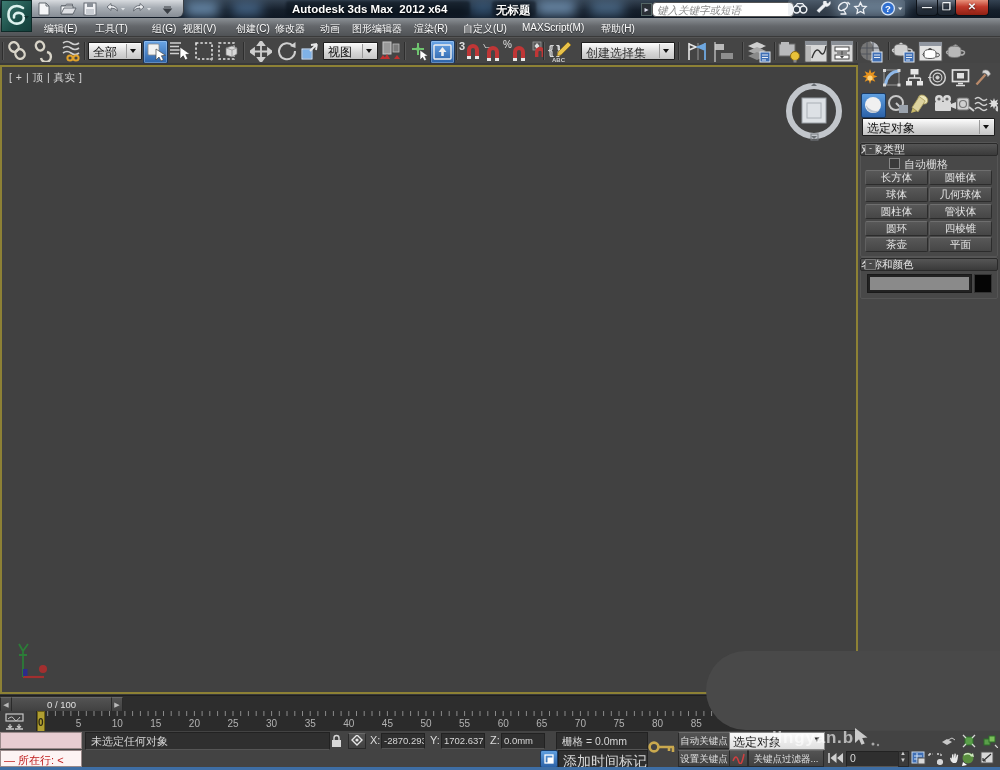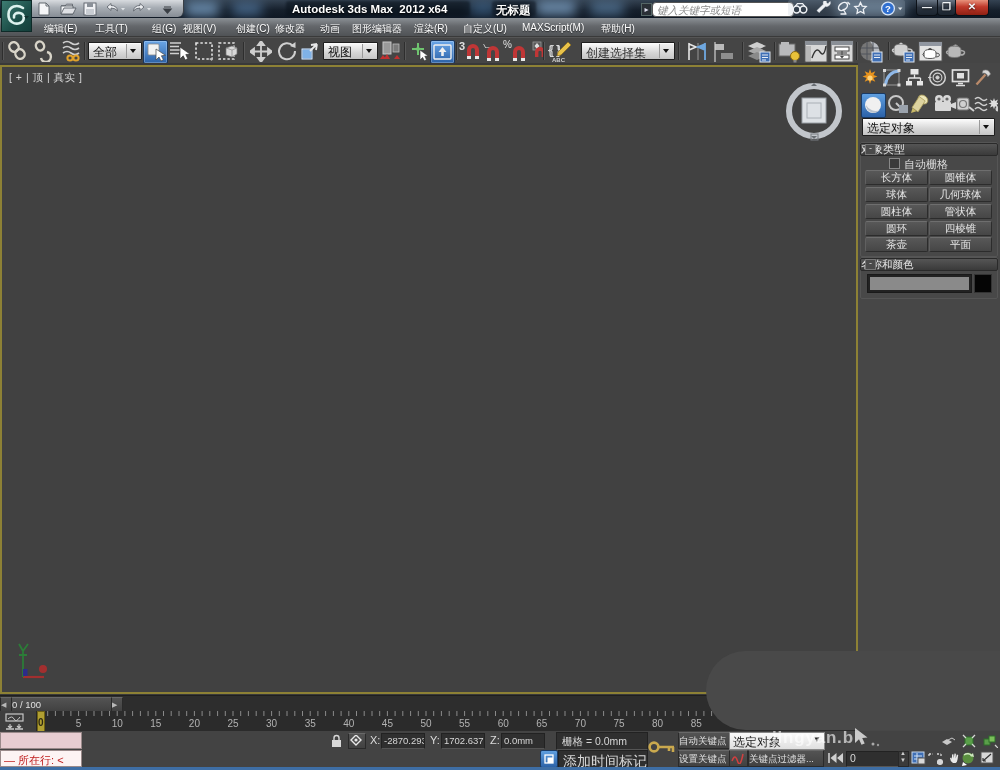--- a/index.html
+++ b/index.html
@@ -29,21 +29,21 @@
 #vplabel{position:absolute;left:7px;top:4px;color:#d4d4d4;font-size:10.5px;letter-spacing:.5px;}
 
 #cmdpanel{left:858px;top:63px;width:142px;height:707px;background:#474747;}
 .rollhead{position:absolute;left:2px;width:136px;height:9px;background:linear-gradient(#555,#3a3a3a);border:1px solid #2a2a2a;border-radius:2px;color:#e6e6e6;font-size:10.5px;text-align:left;}
 .pbtn{position:absolute;width:61px;height:13px;background:linear-gradient(#585858,#464646);border:1px solid #2c2c2c;border-top-color:#6e6e6e;border-left-color:#606060;border-radius:2px;color:#e4e4e4;font-size:10.5px;text-align:center;line-height:13px;}
 
 #timeslider{left:0;top:695px;width:858px;height:16px;background:#2d2d2d;border-top:1px solid #1f1f1f;}
 #trackbar{left:0;top:711px;width:858px;height:20px;background:#2b2b2b;}
 #statusbar{left:0;top:731px;width:1000px;height:36px;background:#434343;}
 .sunken{position:absolute;background:#2f2f2f;border:1px solid #222;border-bottom-color:#555;color:#d6d6d6;font-size:11px;overflow:hidden;}
-.sbtn{position:absolute;background:linear-gradient(#535353,#414141);border:1px solid #2a2a2a;border-top-color:#686868;color:#e0e0e0;font-size:9.5px;overflow:hidden;}
+.sbtn{position:absolute;background:linear-gradient(#535353,#414141);border:1px solid #2a2a2a;border-top-color:#686868;color:#e0e0e0;font-size:9.5px;text-align:center;overflow:hidden;}
 #taskstrip{left:0;top:767px;width:1000px;height:3px;background:#3e6ea5;}
 
 #wmblob{left:706px;top:651px;width:294px;height:79px;background:#494949;border-radius:40px 0 0 40px;}
 #wmtext{left:772px;top:728px;color:rgba(255,255,255,.62);font-size:17px;font-weight:bold;letter-spacing:.8px;}
 </style>
 </head>
 <body>
 <div id="root">
 
   <div class="abs" id="titlebar">
@@ -631,20 +631,23 @@
     <div class="abs" style="left:38px;top:6px;color:#2c2813;font-size:10px;font-weight:bold;">0</div>
   </div>
 
   <div class="abs" id="statusbar">
 
     <div class="abs" style="left:0;top:1px;width:82px;height:17px;background:#e7cdd1;border:1px solid #9a8a8a;box-sizing:border-box;"></div>
     <div class="abs" style="left:0;top:19px;width:82px;height:17px;background:#fdf3f3;border:1px solid #9a8a8a;box-sizing:border-box;">
       <span style="position:absolute;left:3px;top:2px;color:#c02020;font-size:11px;">— 所在行: &lt;</span>
     </div>
 
+    <div class="sunken" style="left:85px;top:1px;width:243px;height:16px;">
+        <span style="position:absolute;left:5px;top:1px;">未选定任何对象</span>
+      </div>
 
     <svg class="abs" style="left:330px;top:3px;" width="13" height="14" viewBox="0 0 13 14">
       <rect x="2" y="6" width="9" height="7" fill="#d8d8d8"></rect>
       <path d="M4 6 v-2 a2.5 2.5 0 0 1 5 0 v2" fill="none" stroke="#d8d8d8" stroke-width="1.4"></path>
     </svg>
 
     <div class="sbtn" style="left:348px;top:2px;width:16px;height:14px;">
       <svg width="14" height="12" viewBox="0 0 14 12" style="margin-top:1px;">
         <path d="M7 0 l5 5 -5 5 -5 -5z" fill="none" stroke="#e8e8e8" stroke-width="1.4"></path>
         <circle cx="7" cy="5" r="1.6" fill="#e8e8e8"></circle>

